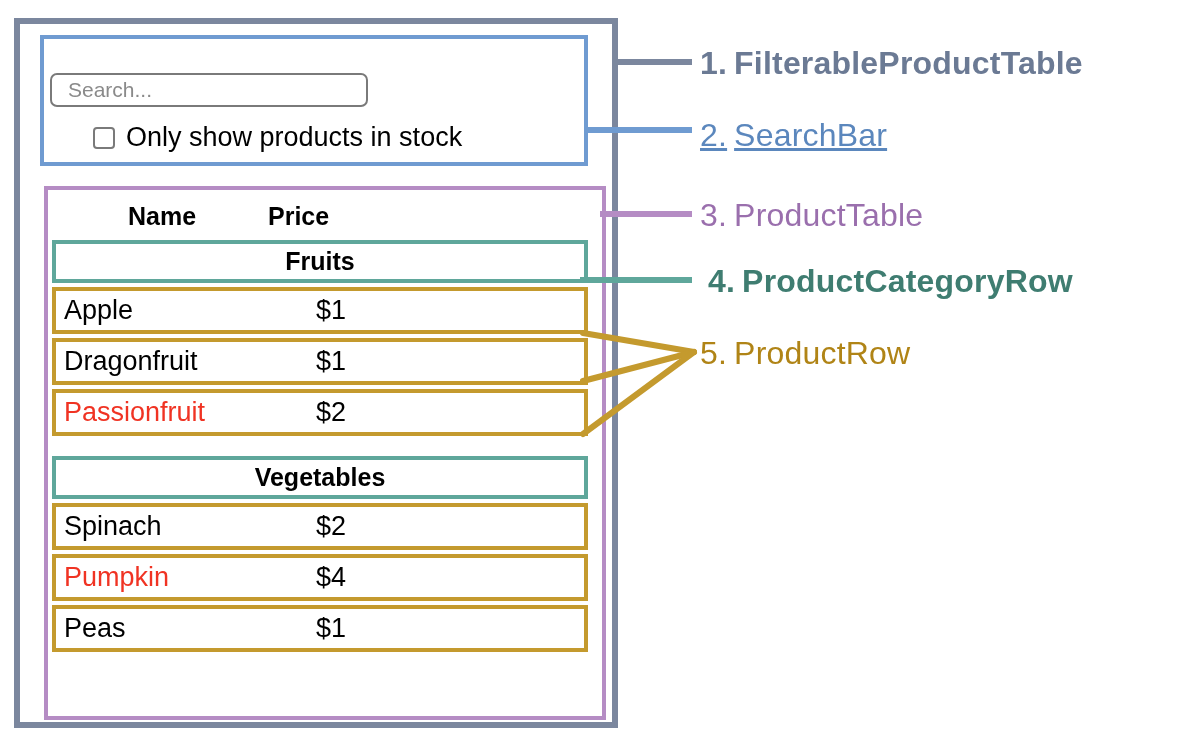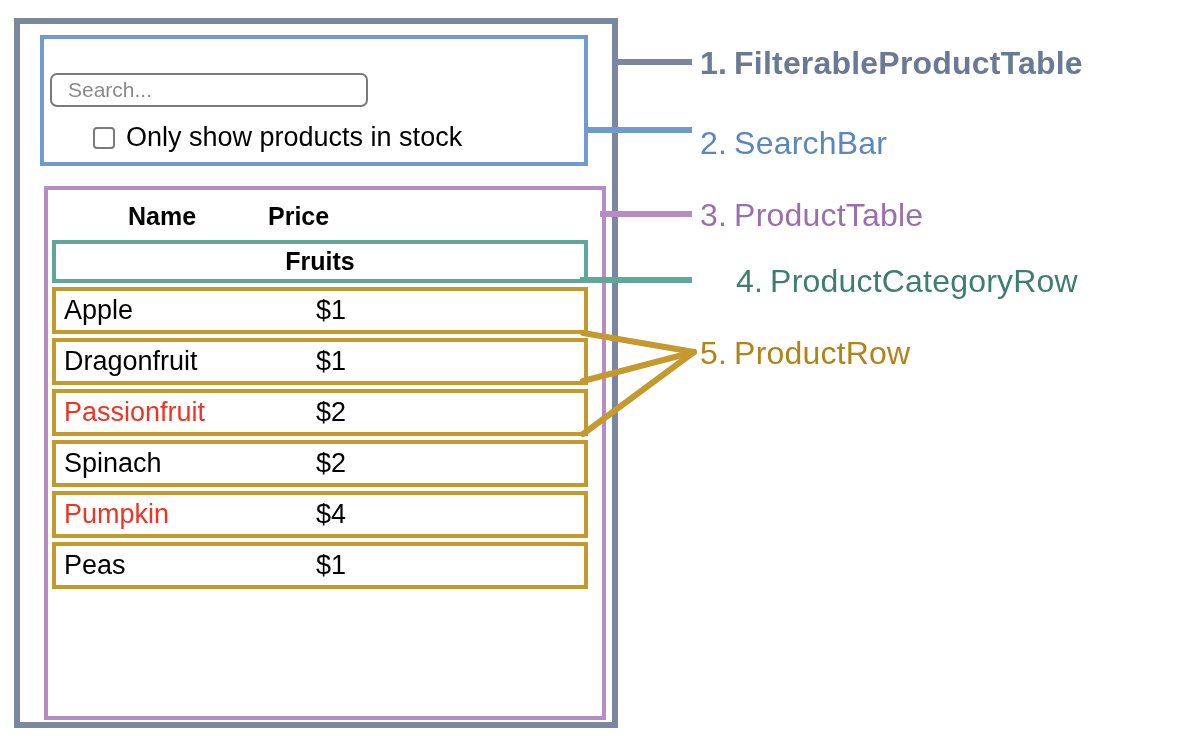--- a/index.html
+++ b/index.html
@@ -223,20 +223,23 @@
     <div class="prod-row">
       <span class="cell name">Dragonfruit</span>
       <span class="cell price">$1</span>
     </div>
 
     <div class="prod-row">
       <span class="cell name out-of-stock">Passionfruit</span>
       <span class="cell price">$2</span>
     </div>
 
+    <div class="cat-row second">
+      <span class="cat-label">Vegetables</span>
+    </div>
 
     <div class="prod-row">
       <span class="cell name">Spinach</span>
       <span class="cell price">$2</span>
     </div>
 
     <div class="prod-row">
       <span class="cell name out-of-stock">Pumpkin</span>
       <span class="cell price">$4</span>
     </div>
@@ -257,29 +260,29 @@
       <line x1="583" y1="333" x2="694" y2="352"></line>
       <line x1="583" y1="381" x2="694" y2="352"></line>
       <line x1="583" y1="434" x2="694" y2="352"></line>
     </g>
   </svg>
 
   <div class="legend-item" style="left:700px; top:45px; color:#6b7a94;font-weight:bold;">
     <span class="legend-num">1.</span><span>FilterableProductTable</span>
   </div>
 
-  <div class="legend-item" style="left:700px; top:125px; color:#5b87bd;">
+  <div class="legend-item" style="left:700px; top:117px; color:#5b87bd;text-decoration:underline;">
     <span class="legend-num">2.</span><span>SearchBar</span>
   </div>
 
   <div class="legend-item" style="left:700px; top:197px; color:#9a6fad;">
     <span class="legend-num">3.</span><span>ProductTable</span>
   </div>
 
-  <div class="legend-item" style="left:736px; top:263px; color:#3f7d71;">
+  <div class="legend-item" style="left:708px; top:263px; color:#3f7d71;font-weight:bold;">
     <span class="legend-num">4.</span><span>ProductCategoryRow</span>
   </div>
 
   <div class="legend-item" style="left:700px; top:335px; color:#b08416;">
     <span class="legend-num">5.</span><span>ProductRow</span>
   </div>
 
 </div>
 
 </body></html>

